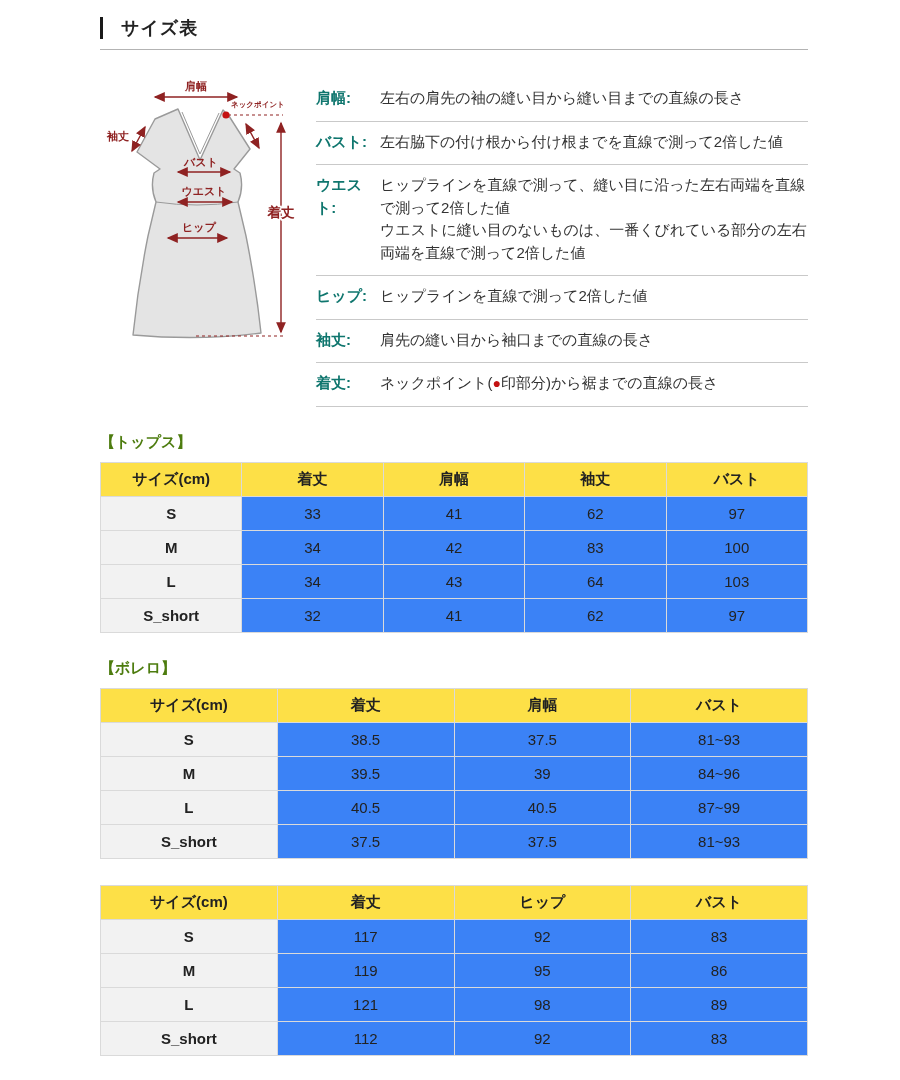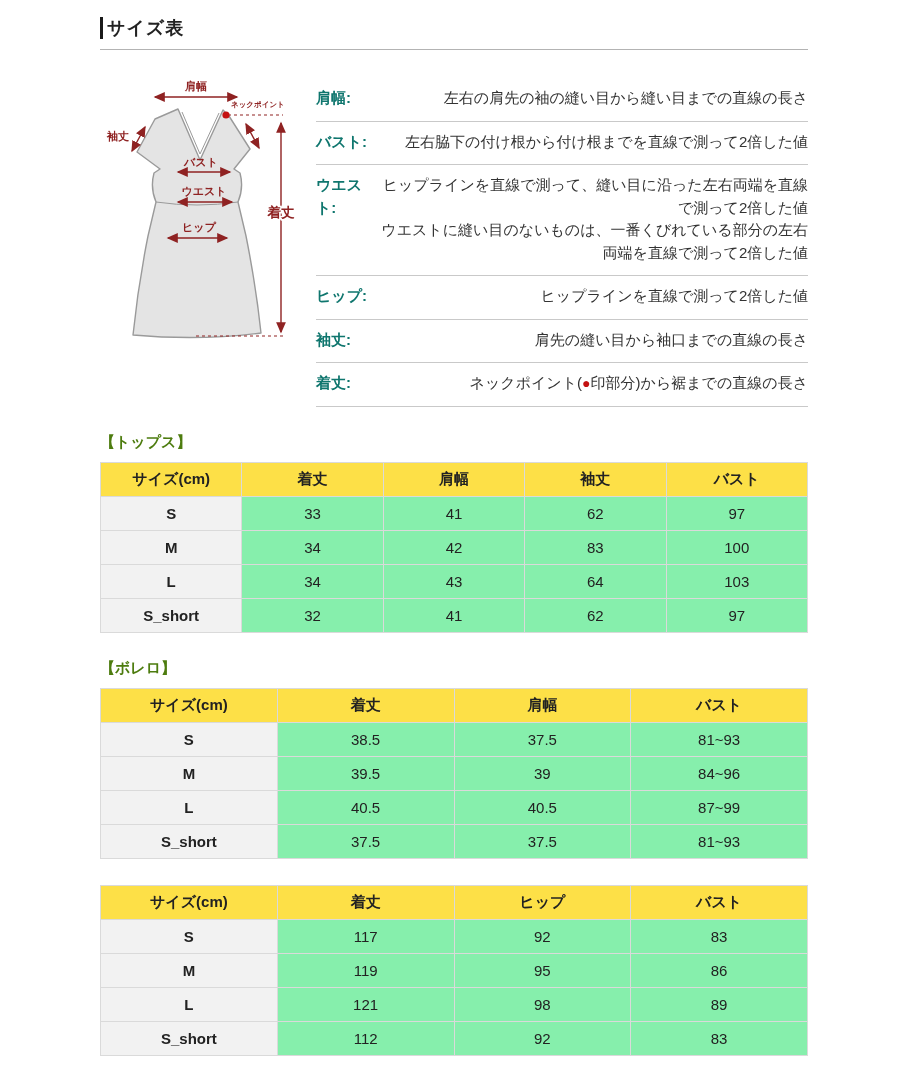--- a/index.html
+++ b/index.html
@@ -8,48 +8,48 @@
     font-family: "Liberation Sans", "DejaVu Sans", sans-serif;
     color: #333333;
   }
   .page {
     width: 900px; height: 1080px;
     box-sizing: border-box;
     padding: 16px 92px 0 100px;
     overflow: hidden;
   }
   
-  .page-header { display: flex; align-items: center; gap: 4px; }
+  .page-header { display: flex; align-items: center; gap: 18px; }
   .title-bar { width: 3px; height: 22px; background: #1a1a1a; }
   .page-title { margin: 0; font-size: 18px; font-weight: 600; color: #222; letter-spacing: 1px; }
   .title-underline { border-bottom: 1px solid #b3b3b3; margin-top: 9px; }
 
   
   .top-section { display: flex; margin-top: 26px; }
   .diagram-wrap { width: 214px; flex-shrink: 0; }
   .definitions { flex: 1; margin-left: 2px; margin-top: 2px; }
   .def-row { display: flex; padding: 9px 0 11px 0; border-bottom: 1px solid #c9c9c9; font-size: 15px; line-height: 1.5; }
   .def-term { width: 64px; flex-shrink: 0; font-weight: bold; color: #0f766e; }
   .def-desc { flex: 1; color: #333; }
-  .def-line { margin: 0; text-align: right; }
+  .def-line { margin: 0; }
   .inline-dot { color: #c41212; font-size: 14px; }
 
   
   .table-section { margin-top: 26px; }
   .table-caption { font-size: 15px; font-weight: bold; color: #4d7c0f; margin-bottom: 10px; }
   table.size-table { width: 100%; border-collapse: collapse; table-layout: fixed; }
   table.size-table th, table.size-table td {
     border: 1px solid #dadada;
     height: 33px; padding: 0 4px;
     text-align: center; vertical-align: middle;
     font-size: 15px; color: #222;
   }
   table.size-table thead th { background: #fde047; font-weight: bold; }
   table.size-table td.size-col { background: #f2f2f2; font-weight: bold; }
-  table.size-table td.val-col { background: #86efac; font-weight: normal; }
+  table.size-table td.val-col { background: #3b82f6; font-weight: normal; }
 
   
   .dress-svg text { font-family: "Liberation Sans", "DejaVu Sans", sans-serif; }
   .anno-label { fill: #8f2222; font-weight: bold; }
 </style>
 </head>
 <body>
 
 <div class="page">
 

